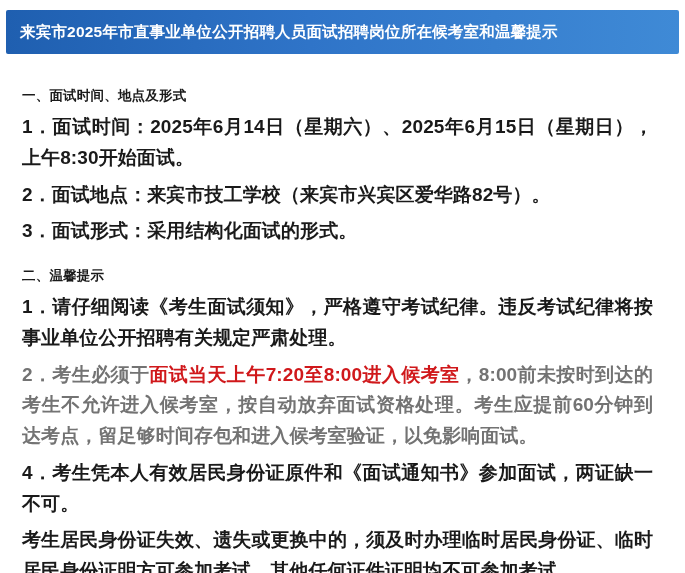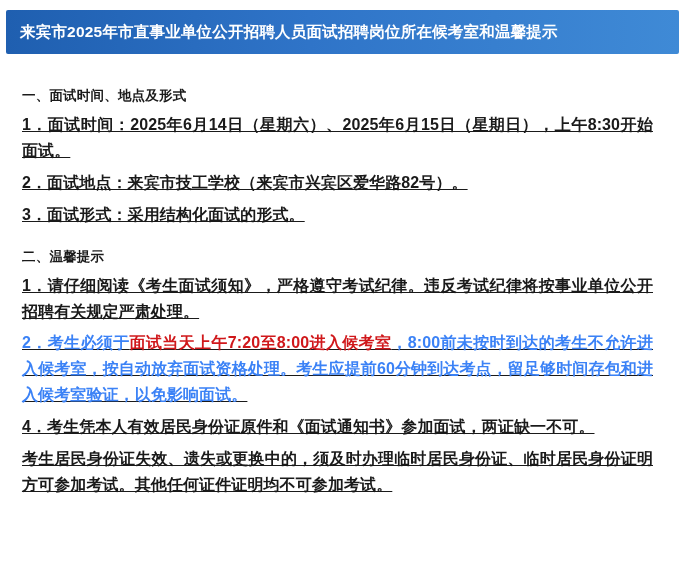--- a/index.html
+++ b/index.html
@@ -48,36 +48,35 @@
   .section {
     margin-bottom: 6px;
   }
   .sec-head {
     font-size: 13.5px;
     font-weight: bold;
     margin: 0 0 7px 0;
     letter-spacing: 0.2px;
   }
   .para {
-    font-size: 16px;
+    font-size: 19px;
     line-height: 1.62;
     margin: 0 10px 6px 0;
     text-align: justify;
     letter-spacing: 0.1px;
-    text-decoration: underline;
   }
   .para.bold {
     font-weight: bold;
   }
   .para .red-seg {
     color: #d0181b;
     font-weight: bold;
   }
   .para .blk-seg {
-    color: #3b82f6;
+    color: #737373;
     font-weight: bold;
   }
   .gap {
     height: 14px;
   }
 </style>
 </head>
 <body>
 
 <div id="page">

